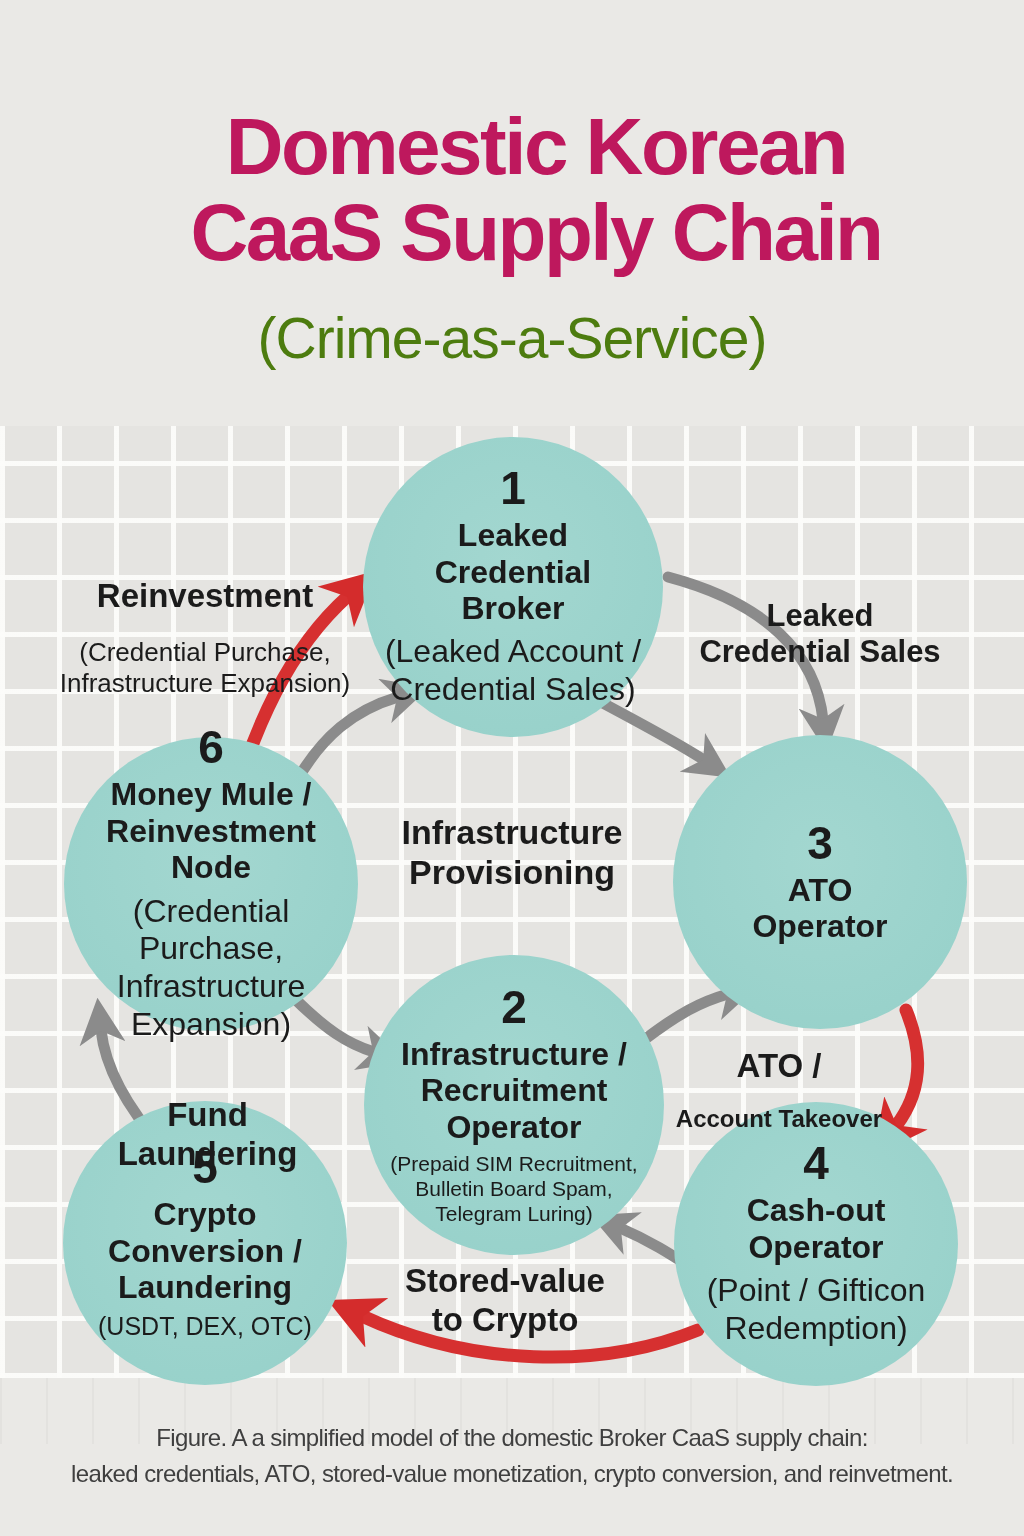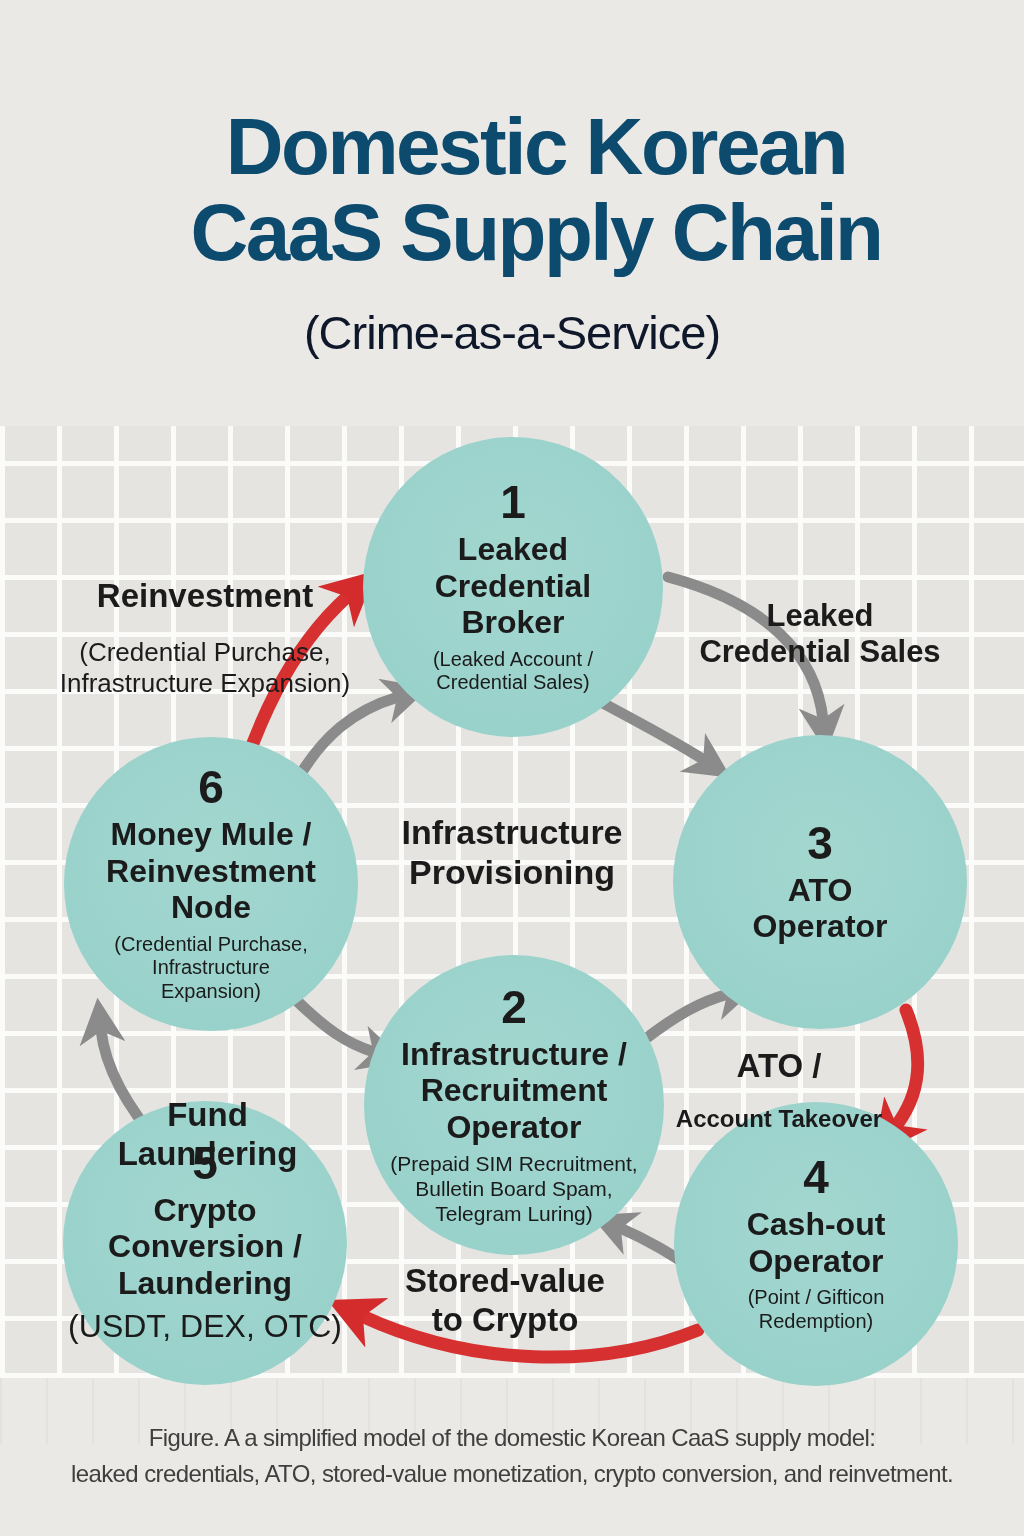--- a/index.html
+++ b/index.html
@@ -20,47 +20,47 @@
   .grid-faint{
     position:absolute;left:0;top:1378px;width:1024px;height:66px;
     background-image:
       repeating-linear-gradient(90deg, rgba(0,0,0,0.05) 0 2px, transparent 2px 46px);
     opacity:.6;
   }
   
   .header{position:absolute;left:0;top:104px;width:1024px;text-align:center;}
   .title{
     font-size:80px;font-weight:800;letter-spacing:-2.5px;line-height:1.08;
-    color:#0c4a6e;white-space:pre-line;margin-left:48px;
+    color:#be185d;white-space:pre-line;margin-left:48px;
   }
   .subtitle{
-    margin-top:28px;font-size:47px;font-weight:500;letter-spacing:-1px;color:#0f172a;
+    margin-top:28px;font-size:57px;font-weight:500;letter-spacing:-1px;color:#4d7c0f;
   }
   
   svg.arrows{position:absolute;left:0;top:0;width:1024px;height:1536px;pointer-events:none;}
   .shaft-gray{fill:none;stroke:#8b8b8b;stroke-width:11;stroke-linecap:round;}
   .shaft-red{fill:none;stroke:#d63030;stroke-width:13;stroke-linecap:round;}
   
   .node{
     position:absolute;border-radius:50%;
     background:radial-gradient(circle at 50% 42%, #a3d7d0, #95d0c9);
     display:flex;flex-direction:column;align-items:center;justify-content:center;
     text-align:center;
   }
   .n1{left:363px;top:437px;width:300px;height:300px;}
   .n2{left:364px;top:955px;width:300px;height:300px;}
   .n3{left:673px;top:735px;width:294px;height:294px;}
   .n4{left:674px;top:1102px;width:284px;height:284px;}
   .n5{left:63px;top:1101px;width:284px;height:284px;}
   .n6{left:64px;top:737px;width:294px;height:294px;}
   .num{font-size:46px;font-weight:800;line-height:1;margin-bottom:6px;}
   .ntitle{font-size:32px;font-weight:700;line-height:1.14;white-space:pre-line;}
-  .nsub{font-size:20px;font-weight:500;line-height:1.18;margin-top:7px;white-space:pre-line;}
+  .nsub{font-size:32px;font-weight:500;line-height:1.18;margin-top:7px;white-space:pre-line;}
   .n2 .nsub{font-size:21px;}
-  .n5 .nsub{font-size:32px;}
+  .n5 .nsub{font-size:25px;}
   
   .elabel{position:absolute;text-align:center;white-space:pre-line;}
   .elabel .lt{font-size:33px;font-weight:700;line-height:1.12;white-space:pre-line;}
   .elabel .ls{font-size:26px;font-weight:500;line-height:1.18;margin-top:4px;white-space:pre-line;}
   .lbl-reinvestment{left:30px;top:560px;width:350px;}
   .lbl-leaked-sales{left:670px;top:598px;width:300px;font-size:31px;font-weight:700;line-height:1.15;}
   .lbl-infra{left:372px;top:812px;width:280px;font-size:34px;font-weight:700;line-height:1.18;}
   .lbl-ato{left:654px;top:1030px;width:250px;}
   .lbl-ato .ls{font-size:24px;font-weight:600;margin-top:2px;}
   .lbl-fund{left:95px;top:1048px;width:225px;font-size:33px;font-weight:700;line-height:1.18;margin-top:48px;}
@@ -184,16 +184,16 @@
     <div class="lt">ATO /</div>
     <div class="ls">Account Takeover</div>
   </div>
 
   <div class="elabel lbl-fund">Fund
 Laundering</div>
 
   <div class="elabel lbl-stored">Stored-value
 to Crypto</div>
 
-  <div class="caption">Figure. A a simplified model of the domestic Korean CaaS supply model:
+  <div class="caption">Figure. A a simplified model of the domestic Broker CaaS supply chain:
 leaked credentials, ATO, stored-value monetization, crypto conversion, and reinvetment.</div>
 
 </div>
 
 </body></html>

